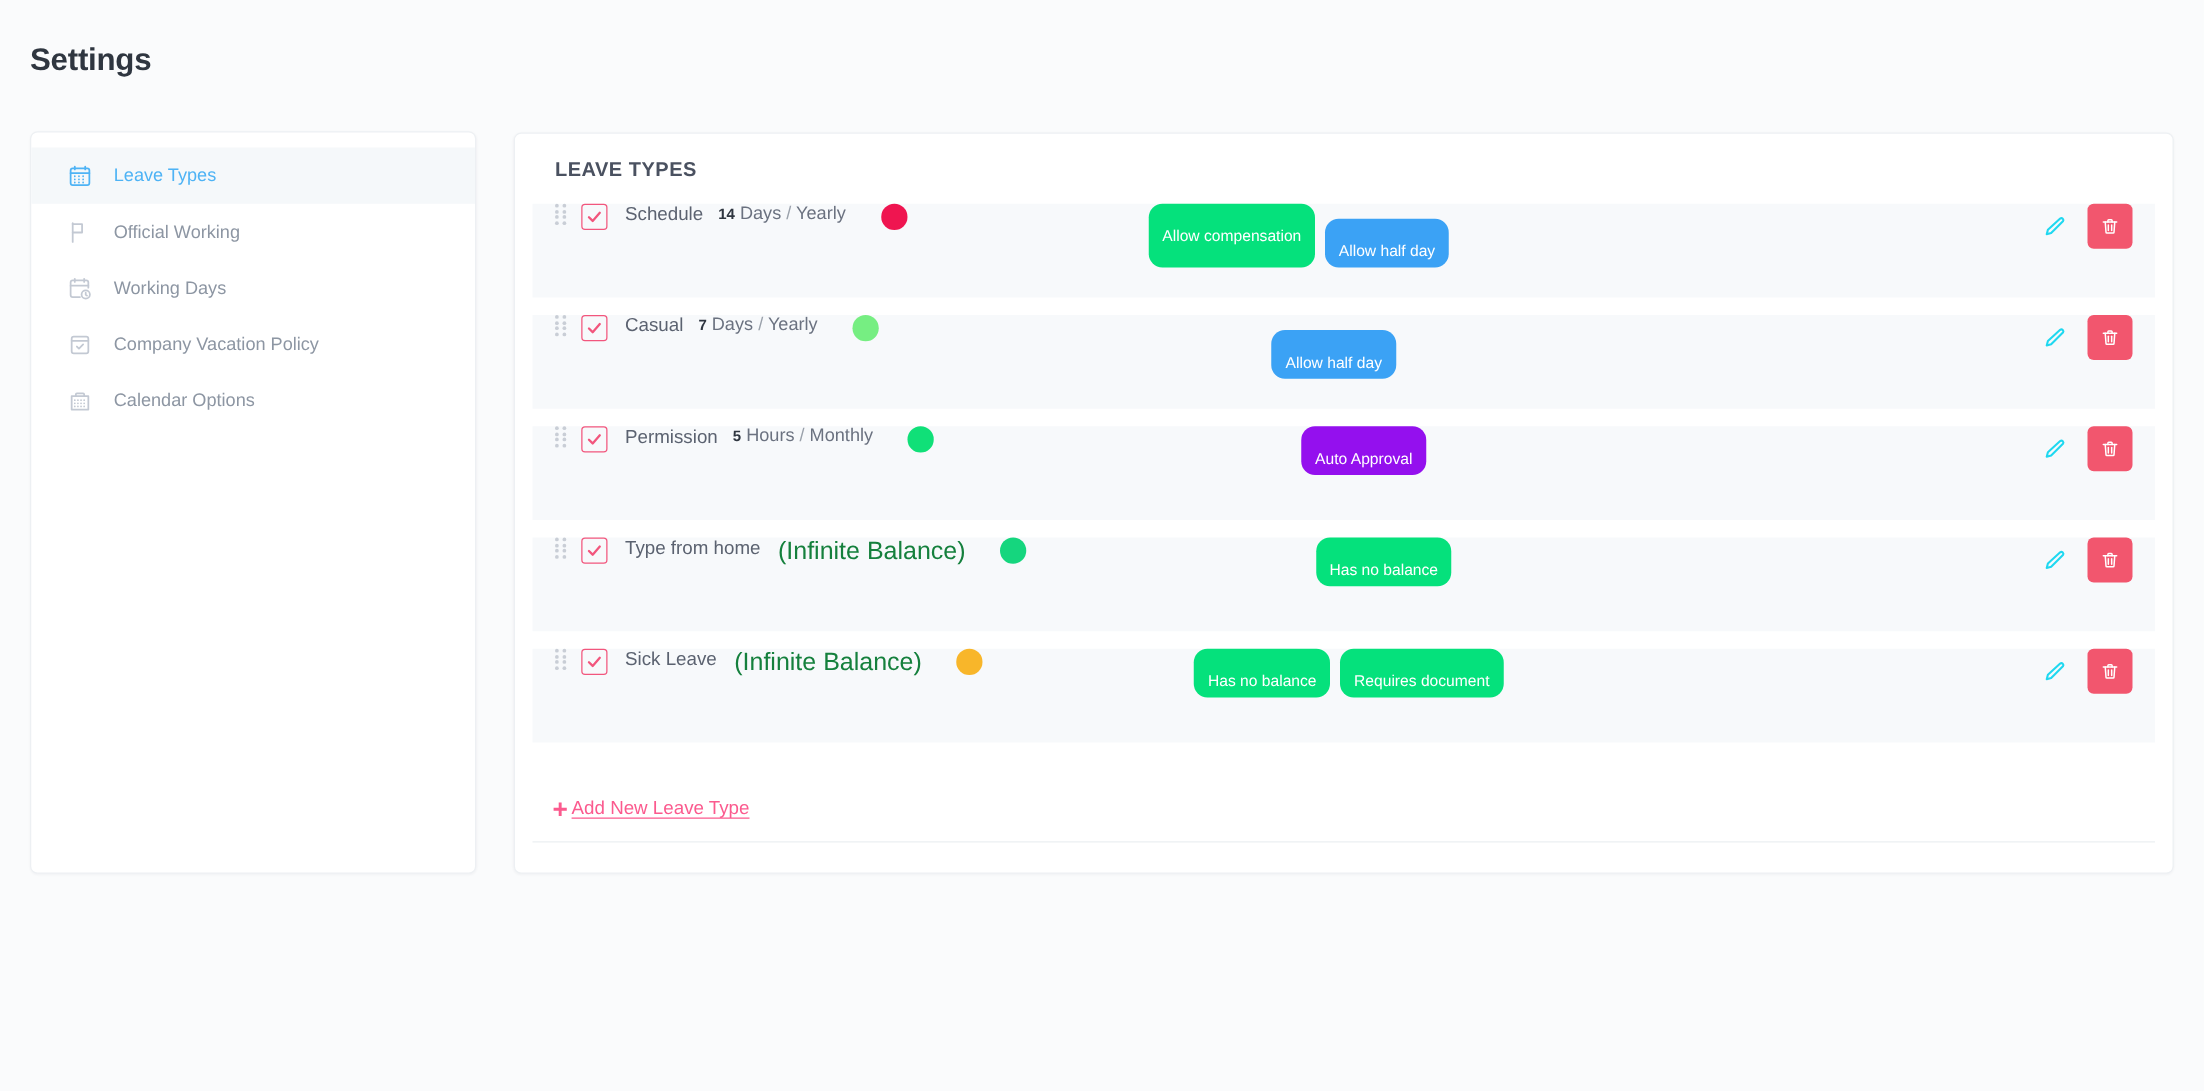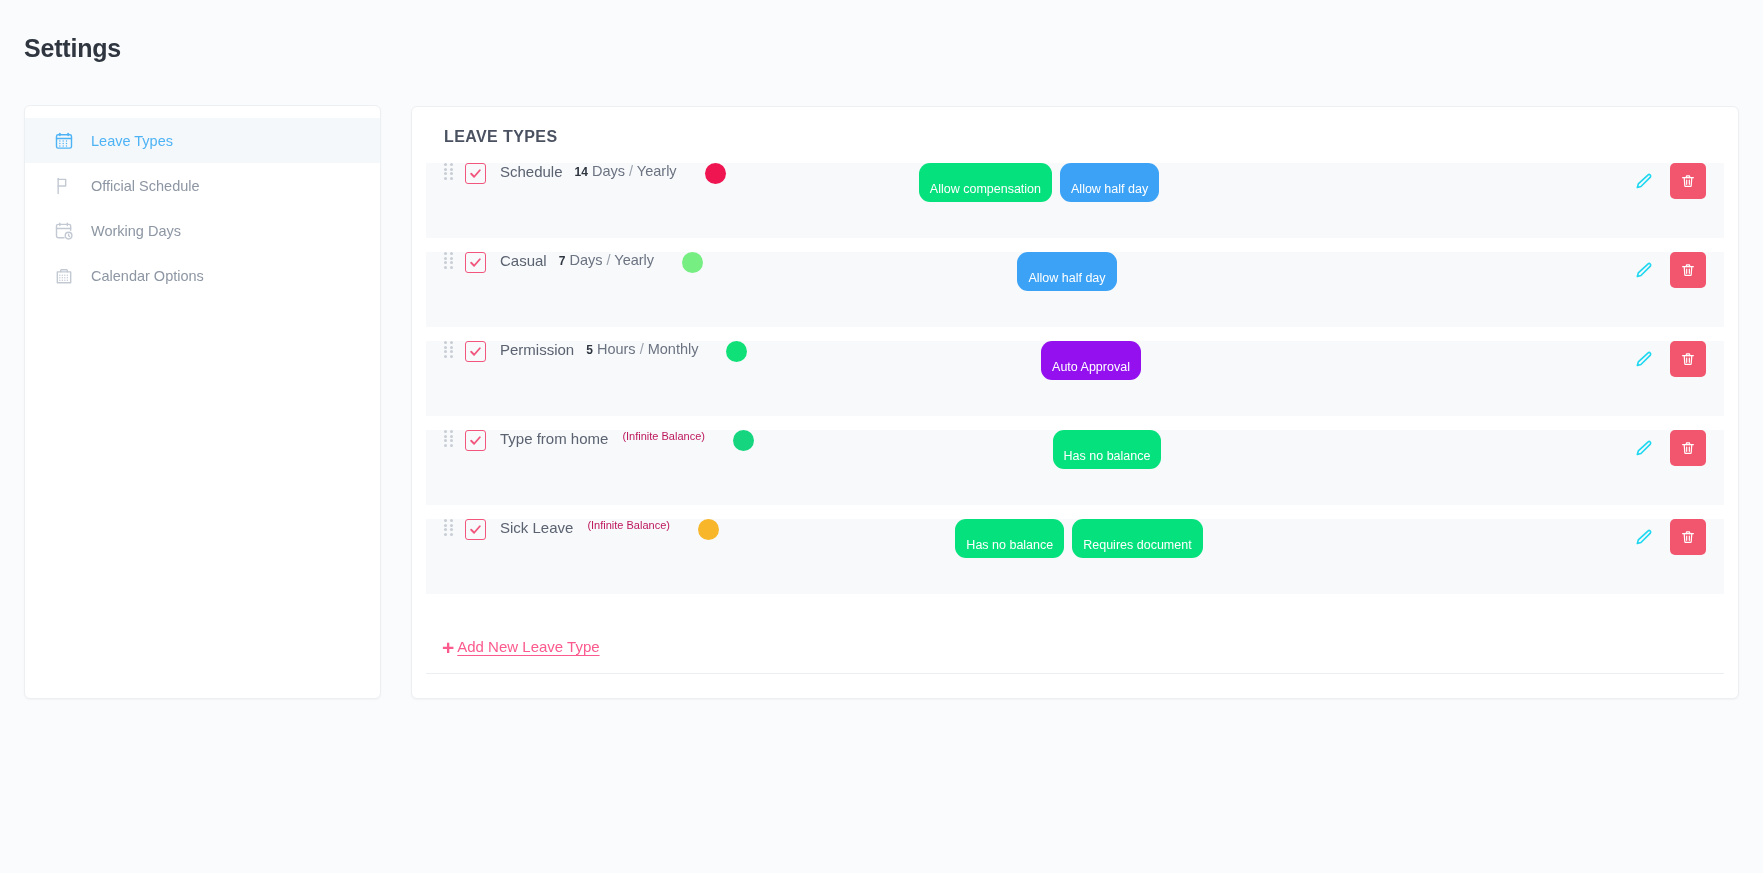--- a/index.html
+++ b/index.html
@@ -114,22 +114,22 @@
     margin-left: 12px;
     font-size: 14.5px;
     color: #5b6270;
     white-space: nowrap;
   }
   .row-amount b { font-size: 12px; color: #2f3640; font-weight: bold; }
   .row-amount .unit { color: #6b7280; }
   .row-amount .sep { color: #9aa1ab; }
   .row-infinite {
     margin-left: 14px;
-    font-size: 11px;
-    color: #be185d;
+    font-size: 20px;
+    color: #15803d;
     white-space: nowrap;
   }
 
   .color-dot {
     margin-left: 28px;
     width: 21px; height: 21px;
     border-radius: 50%;
     flex: 0 0 auto;
   }
 
@@ -144,21 +144,21 @@
   .badge {
     pointer-events: auto;
     font-size: 12.5px;
     color: #ffffff;
     border-radius: 11px;
     padding: 20px 11px 5px;
     white-space: nowrap;
     line-height: 1.1;
   }
   .badge.green  { background: #05e17c; }
-  .badge.blue   { background: #3ba2f5; }
+  .badge.blue   { background: #3ba2f5; margin-top: 12px; }
   .badge.purple { background: #9410ee; }
 
   .row-actions {
     position: absolute;
     right: 18px;
     display: flex;
     align-items: center;
     gap: 13px;
   }
   .btn-edit {
@@ -226,34 +226,44 @@
           </span>
           <span>Leave Types</span>
         </div>
         <div class="nav-item">
           <span class="nav-icon">
             <svg width="20" height="20" viewBox="0 0 24 24" fill="none" stroke="#c3c9d3" stroke-width="1.7" stroke-linecap="round" stroke-linejoin="round">
               <path d="M5 21V3"></path>
               <path d="M5 4h9v8H5"></path>
             </svg>
           </span>
-          <span>Official Schedule</span>
+          <span>Official Working</span>
         </div>
         <div class="nav-item">
           <span class="nav-icon">
             <svg width="20" height="20" viewBox="0 0 24 24" fill="none" stroke="#c3c9d3" stroke-width="1.7" stroke-linecap="round" stroke-linejoin="round">
               <path d="M20 11V6a2 2 0 0 0-2-2H5a2 2 0 0 0-2 2v12a2 2 0 0 0 2 2h7"></path>
               <line x1="3" y1="9" x2="20" y2="9"></line>
               <line x1="7" y1="2.5" x2="7" y2="5.5"></line>
               <line x1="16" y1="2.5" x2="16" y2="5.5"></line>
               <circle cx="17.5" cy="17.5" r="4"></circle>
               <path d="M17.5 15.8v1.9l1.2.9"></path>
             </svg>
           </span>
           <span>Working Days</span>
+        </div>
+        <div class="nav-item">
+          <span class="nav-icon">
+            <svg width="20" height="20" viewBox="0 0 24 24" fill="none" stroke="#c3c9d3" stroke-width="1.7" stroke-linecap="round" stroke-linejoin="round">
+              <rect x="4" y="4" width="16" height="16" rx="2"></rect>
+              <line x1="4" y1="8" x2="20" y2="8"></line>
+              <path d="M9 13.5l2 2 4-4"></path>
+            </svg>
+          </span>
+          <span>Company Vacation Policy</span>
         </div>
         <div class="nav-item">
           <span class="nav-icon">
             <svg width="20" height="20" viewBox="0 0 24 24" fill="none" stroke="#c3c9d3" stroke-width="1.7" stroke-linecap="round" stroke-linejoin="round">
               <path d="M4 7h16v13H4z"></path>
               <path d="M8 7V5.5c0-.6.4-1 1-1h6c.6 0 1 .4 1 1V7"></path>
               <line x1="7" y1="11" x2="7" y2="11.01"></line>
               <line x1="10" y1="11" x2="10" y2="11.01"></line>
               <line x1="13" y1="11" x2="13" y2="11.01"></line>
               <line x1="16" y1="11" x2="16" y2="11.01"></line>

